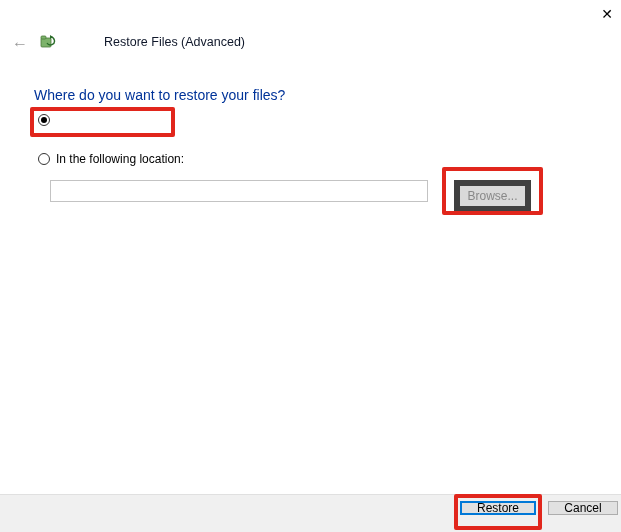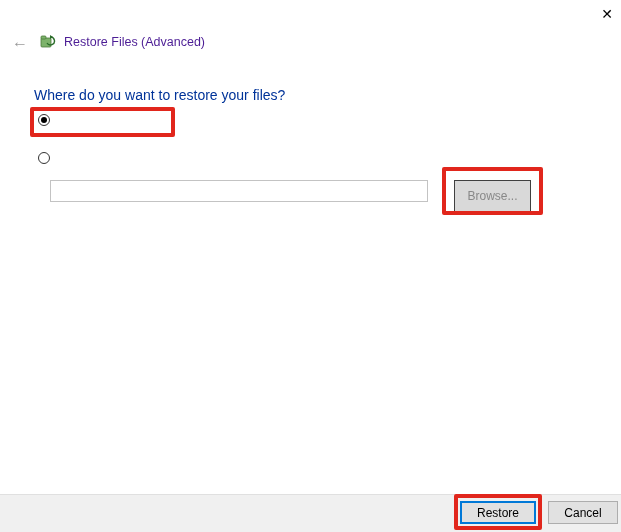--- a/index.html
+++ b/index.html
@@ -40,21 +40,22 @@
       cursor: default;
       padding: 2px 4px;
     }
     .app-icon {
       width: 16px; height: 16px;
       display: inline-block;
     }
     .app-icon svg { width: 16px; height: 16px; }
     .title-text {
       font-size: 12.5px;
-      color: #4c1d95;
+      color: #0f172a;
+      margin-left: 40px;
     }
     .heading {
       position: absolute;
       top: 87px; left: 34px;
       font-size: 14px;
       color: #003399;
     }
     
     .hl { position: absolute; border: 4px solid #e1261c; border-radius: 2px; pointer-events: none; }
     .hl1 { top: 107px; left: 30px; width: 145px; height: 30px; }
@@ -94,39 +95,39 @@
       background: #fff;
       padding: 2px 4px;
       font-size: 12px;
     }
 
     .browse-btn {
       position: absolute;
       top: 180px; left: 454px;
       width: 77px; height: 32px;
       background: #d9d9d9;
-      border: 1px solid #404040;
+      border: 6px solid #404040;
       color: #888;
       font-size: 12px;
       cursor: default;
       display: flex;
       align-items: center;
       justify-content: center;
     }
 
     .footer {
       position: absolute;
       left: 0; right: 0; bottom: 0;
       height: 38px;
       background: #f0f0f0;
       border-top: 1px solid #e0e0e0;
     }
     .btn {
       position: absolute;
-      width: 76px; height: 23px;
+      width: 76px; height: 14px;
       font-size: 12px;
       display: flex;
       align-items: center;
       justify-content: center;
       cursor: pointer;
     }
     .restore-btn {
       top: 501px; left: 460px;
       background: #e1e1e1;
       border: 2px solid #0078d7;
@@ -164,20 +165,21 @@
 <div class="heading">Where do you want to restore your files?</div>
 
 <div class="radio-row original">
   <span class="radio">
       <span class="dot"></span>
     </span>
 </div>
 
 <div class="radio-row following">
   <span class="radio"></span>
+  <span class="radio-label">In the following location:</span>
 </div>
 
 <input class="location-input" type="text" value="" style="">
 
 <div class="browse-btn">Browse...</div>
 
 <div class="footer"></div>
 
 <div class="btn restore-btn">Restore</div>
 <div class="btn cancel-btn">Cancel</div>

